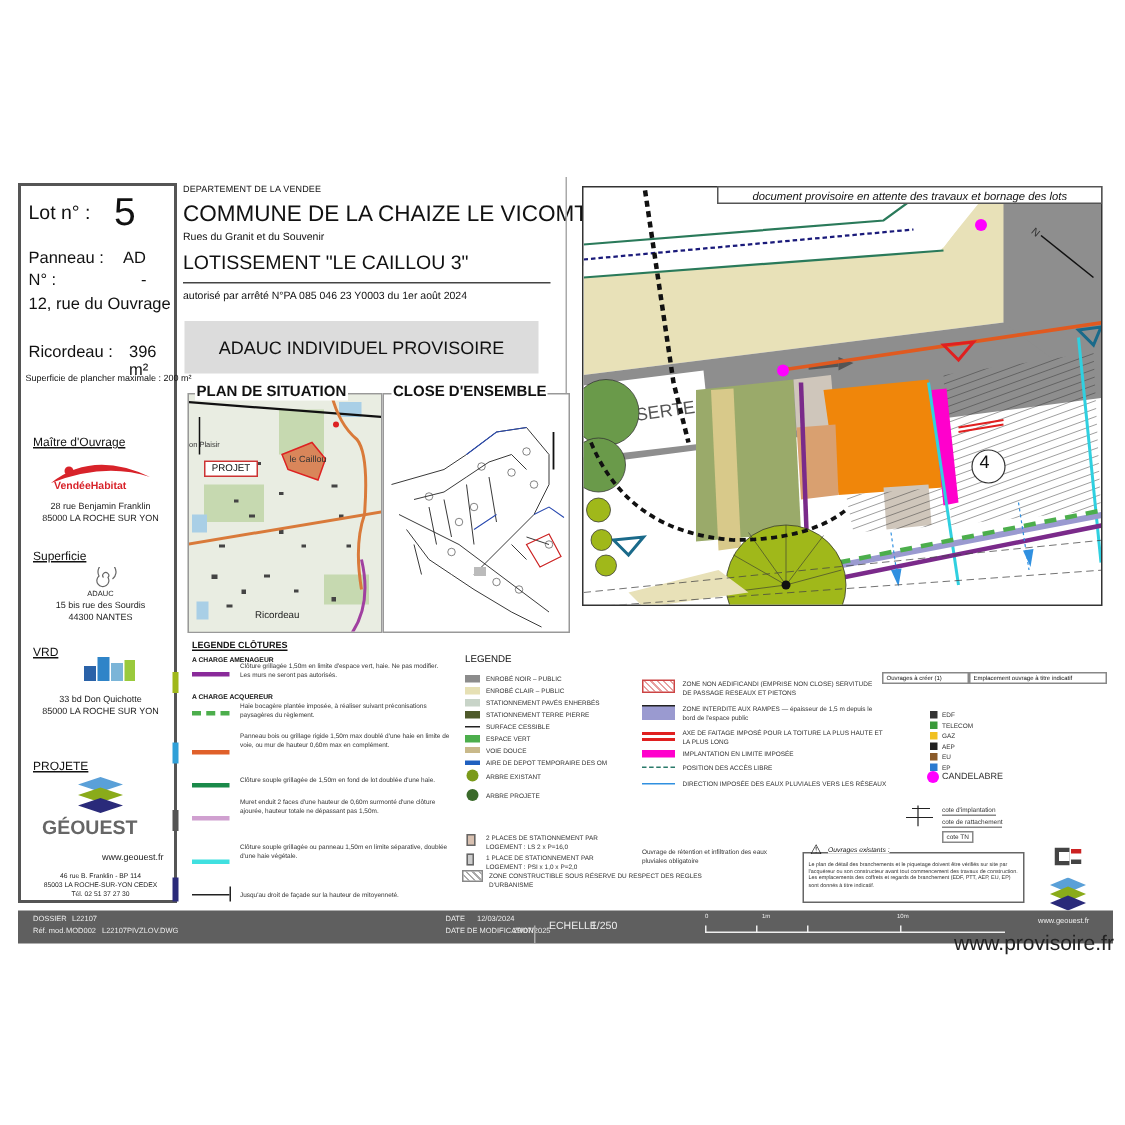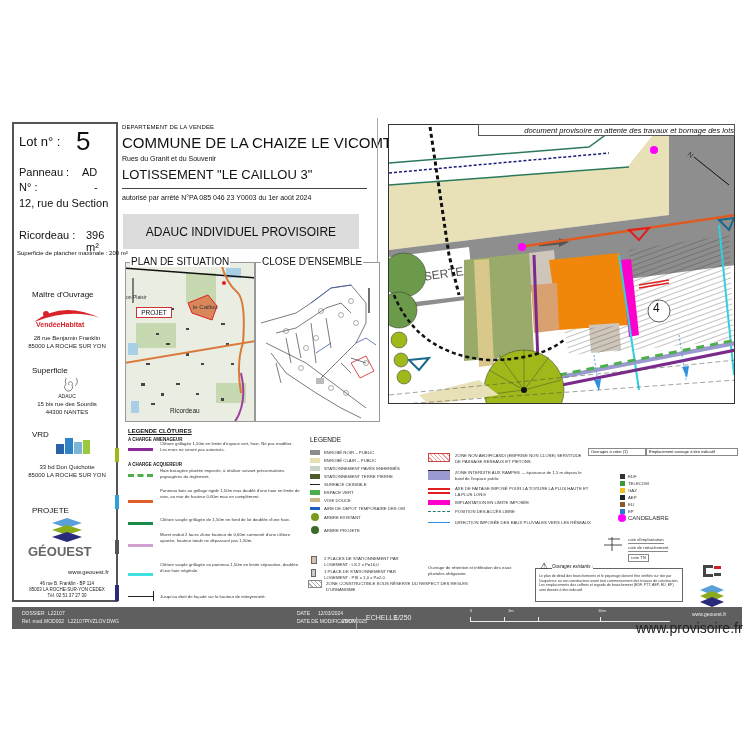--- a/index.html
+++ b/index.html
@@ -11,41 +11,41 @@
   .lot-row { position: absolute; left: 5px; top: 10px; font-size: 13px; }
   .lot-num { position: absolute; left: 62px; top: 2px; font-size: 26px; }
   .sect-row { position: absolute; left: 5px; top: 42px; font-size: 11px; }
   .sect-val { position: absolute; left: 68px; top: 42px; font-size: 11px; }
   .n-row { position: absolute; left: 5px; top: 57px; font-size: 11px; }
   .n-val { position: absolute; left: 80px; top: 57px; font-size: 11px; }
   .addr { position: absolute; left: 5px; top: 73px; font-size: 11px; }
   .sup-l { position: absolute; left: 5px; top: 105px; font-size: 11px; }
   .sup-v { position: absolute; left: 72px; top: 105px; font-size: 11px; }
   .sup-p { position: absolute; left: 3px; top: 126px; font-size: 6px; white-space: nowrap; }
-  .cart-sec { position: absolute; left: 18px; font-size: 8px; }
+  .cart-sec { position: absolute; left: 8px; font-size: 8px; text-decoration: underline; }
   .logo-text { position: absolute; font-size: 6px; text-align: center; width: 96px; left: 5px; line-height: 8px; color: #222; }
 
   
   .dept { position: absolute; left: 122px; top: 124px; font-size: 6px; letter-spacing: 0.1px; }
   .commune { position: absolute; left: 122px; top: 134px; font-size: 15px; }
   .rues { position: absolute; left: 122px; top: 155px; font-size: 7px; }
   .lotis { position: absolute; left: 122px; top: 167px; font-size: 13px; }
   .title-line { position: absolute; left: 122px; top: 188px; width: 245px; height: 1px; background: #444; }
   .arrete { position: absolute; left: 122px; top: 194px; font-size: 7px; }
   .plan-btn { position: absolute; left: 123px; top: 214px; width: 236px; height: 35px; background: #dcdcdc; font-size: 12px; display: flex; align-items: center; justify-content: center; }
   .vsep { position: absolute; left: 377px; top: 118px; width: 1px; height: 290px; background: #aaa; }
 
   
   .situ { position: absolute; left: 125px; top: 262px; width: 130px; height: 160px; overflow: hidden; border: 1px solid #999; background: #e7ecdf; }
   .ensemble { position: absolute; left: 255px; top: 262px; width: 125px; height: 160px; border: 1px solid #999; background: #fff; overflow: hidden; }
-  .map-label { position: absolute; font-size: 10px; background: #fff; padding: 0 1px; }
+  .map-label { position: absolute; font-size: 10px; background: #fff; padding: 0 1px; font-weight: bold; }
 
   
   .plan { position: absolute; left: 388px; top: 124px; width: 347px; height: 280px; border: 1px solid #333; overflow: hidden; background: #fff; }
-  .banner { position: absolute; left: 478px; top: 124px; width: 257px; height: 12px; background: #fff; border: 1px solid #555; font-size: 7.5px; font-style: italic; display: flex; align-items: center; justify-content: flex-end; white-space: nowrap; z-index: 5; }
+  .banner { position: absolute; left: 478px; top: 124px; width: 257px; height: 12px; background: #fff; border: 1px solid #555; font-size: 7.5px; font-style: italic; display: flex; align-items: center; justify-content: center; white-space: nowrap; z-index: 5; }
 
   
   .leg-title { position: absolute; font-size: 6px; font-weight: bold; text-decoration: underline; }
   .leg-sub { position: absolute; font-size: 4.5px; font-weight: bold; }
   .leg-txt { position: absolute; font-size: 4.3px; line-height: 5.5px; color: #333; }
   .sw { position: absolute; }
 
   
   .footer { position: absolute; left: 12px; top: 607px; width: 730px; height: 22px; background: #5f5f5f; color: #eee; }
   .ft { position: absolute; font-size: 5px; color: #eee; white-space: nowrap; }
@@ -54,21 +54,21 @@
 </head>
 <body>
 
 <div class="cart">
   <span class="lot-row">Lot n° :</span>
   <span class="lot-num">5</span>
   <span class="sect-row">Panneau :</span>
   <span class="sect-val">AD</span>
   <span class="n-row">N°        :</span>
   <span class="n-val">-</span>
-  <span class="addr">12, rue du Section</span>
+  <span class="addr">12, rue du Ouvrage</span>
   <span class="sup-l">Ricordeau :</span>
   <span class="sup-v">396  m²</span>
   <span class="sup-p">Superficie de plancher maximale : 200 m²</span>
 
   <span class="cart-sec" style="top:166px;">Maître d'Ouvrage</span>
   <div class="abs" style="left:18px; top:180px; width:70px; height:26px;">
     <svg width="70" height="20" viewBox="0 0 70 20">
       <path d="M2 18 Q30 -4 68 14 Q38 4 2 18Z" fill="#d8232a"></path>
       <circle cx="14" cy="10" r="3" fill="#d8232a"></circle>
     </svg>

